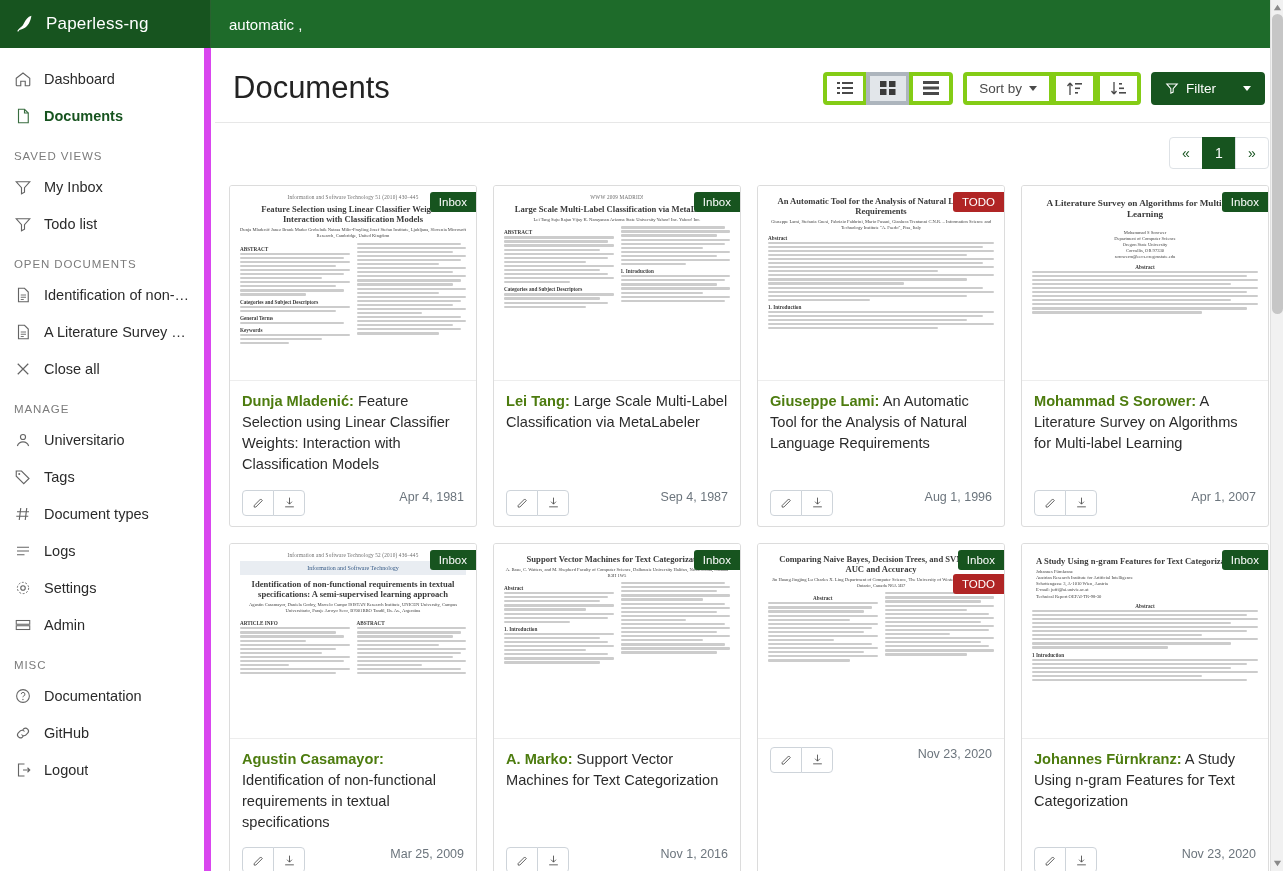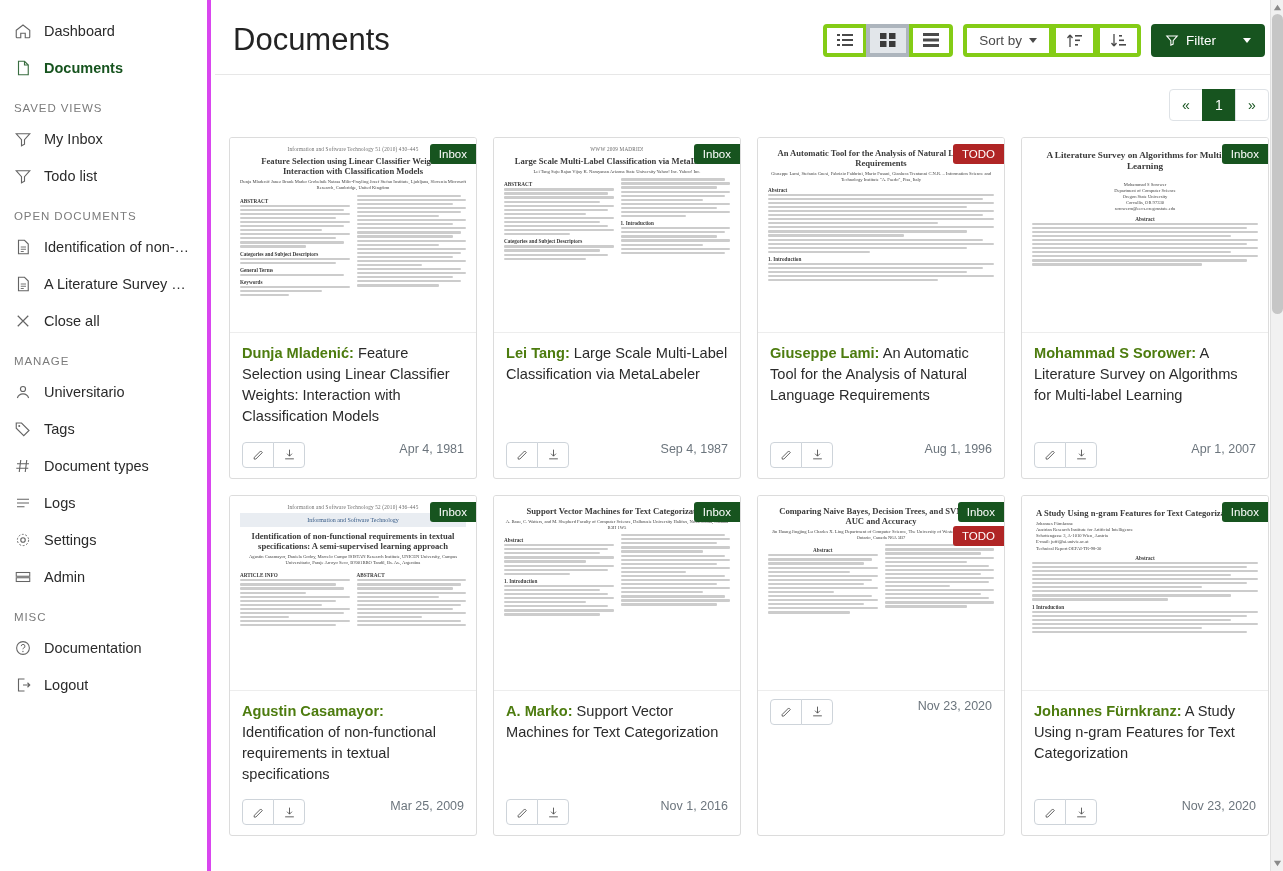--- a/index.html
+++ b/index.html
@@ -25,21 +25,21 @@
   .topbar-search {
     flex: 1 1 auto; display: flex; align-items: center;
     background: #1e6b2a; padding-left: 18px; font-size: 15px; color: #fff;
   }
   .topbar-right { width: 12px; background: #1e6b2a; }
 
   
   .body-wrap { flex: 1 1 auto; display: flex; min-height: 0; }
   .sidebar {
     width: 211px; flex: 0 0 211px; background: #fff;
-    border-right: 4px solid #d946ef; padding-top: 12px; overflow: hidden;
+    border-right: 7px solid #d946ef; padding-top: 12px; overflow: hidden;
   }
   .nav-item {
     display: flex; align-items: center; gap: 12px;
     height: 37px; padding: 0 14px; font-size: 14.5px; color: #2a2a2a; cursor: pointer;
   }
   .nav-item.active { color: #17541f; font-weight: bold; }
   .nav-item .ico { width: 18px; height: 18px; flex: 0 0 18px; display: block; opacity: .85; }
   .nav-label { white-space: nowrap; overflow: hidden; text-overflow: ellipsis; }
   .nav-section {
     font-size: 11.5px; letter-spacing: .9px; color: #7b7b7b;
@@ -143,20 +143,33 @@
   .scroll-thumb { position: absolute; top: 0; left: 1px; width: 11px; height: 300px; background: #c6c6c6; border-radius: 6px; }
   .scroll-arrow { position: absolute; left: 2px; width: 9px; height: 9px; }
   .scroll-arrow.up { top: 3px; }
   .scroll-arrow.down { bottom: 3px; }
 </style>
 </head>
 <body>
 
 <div id="app">
 
+  <div class="topbar">
+    <div class="brand">
+      <svg class="brand-logo" viewBox="0 0 24 24">
+        <path d="M4 19c3-1 5-4 7-8s4-7 8-8c-1 7-4 11-7 13s-6 2-8 3z" fill="#ffffff"></path>
+        <path d="M4 20c2-3 6-6 10-8" stroke="#ffffff" stroke-width="1.2" fill="none"></path>
+      </svg>
+      <span class="brand-title">Paperless-ng</span>
+    </div>
+    <div class="topbar-search">
+      <span>automatic ,</span>
+    </div>
+    <div class="topbar-right"></div>
+  </div>
 
   <div class="body-wrap">
 
     <div class="sidebar">
 
       <div class="nav-item">
         <svg class="ico" viewBox="0 0 24 24">
           <path d="M3 11l9-7 9 7v9a1 1 0 0 1-1 1h-5v-6H9v6H4a1 1 0 0 1-1-1z" fill="none" stroke="#4a4a4a" stroke-width="1.5"></path>
         </svg>
         <span class="nav-label">Dashboard</span>
@@ -249,20 +262,27 @@
       </div>
 
       <div class="nav-section">Misc</div>
       <div class="nav-item">
         <svg class="ico" viewBox="0 0 24 24">
           <circle cx="12" cy="12" r="8.5" fill="none" stroke="#4a4a4a" stroke-width="1.4"></circle>
           <path d="M9.6 9.5a2.5 2.5 0 1 1 3.2 2.6c-.7.3-1 .8-1 1.6" fill="none" stroke="#4a4a4a" stroke-width="1.3"></path>
           <circle cx="11.9" cy="16.6" r=".9" fill="#4a4a4a"></circle>
         </svg>
         <span class="nav-label">Documentation</span>
+      </div>
+      <div class="nav-item">
+        <svg class="ico" viewBox="0 0 24 24">
+          <path d="M10 14a4 4 0 0 0 6 .5l2.5-2.5a4 4 0 0 0-5.6-5.6L11.5 8" fill="none" stroke="#4a4a4a" stroke-width="1.5"></path>
+          <path d="M14 10a4 4 0 0 0-6-.5L5.5 12a4 4 0 0 0 5.6 5.6l1.4-1.6" fill="none" stroke="#4a4a4a" stroke-width="1.5"></path>
+        </svg>
+        <span class="nav-label">GitHub</span>
       </div>
       <div class="nav-item">
         <svg class="ico" viewBox="0 0 24 24">
           <path d="M14 4H6v16h8" fill="none" stroke="#4a4a4a" stroke-width="1.5"></path>
           <path d="M12 12h9m-3-3 3 3-3 3" fill="none" stroke="#4a4a4a" stroke-width="1.5"></path>
         </svg>
         <span class="nav-label">Logout</span>
       </div>
     </div>
 

